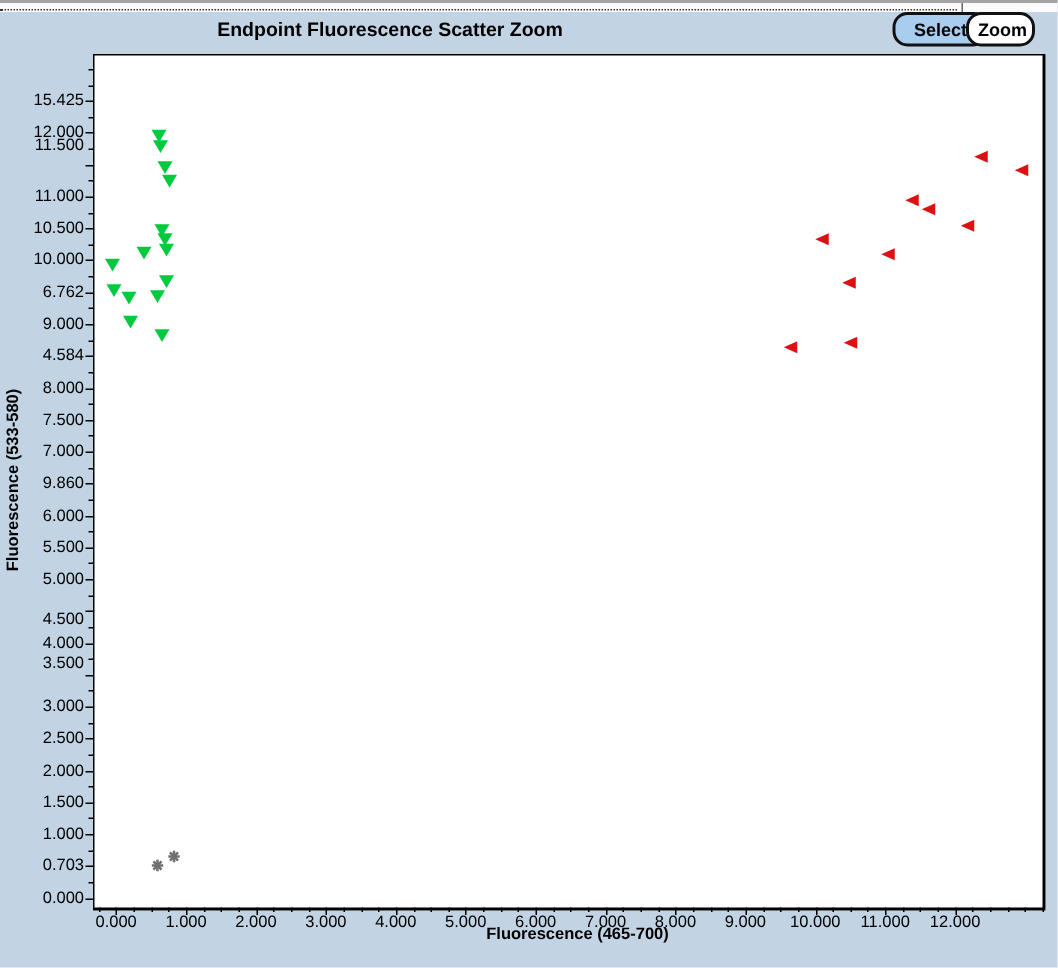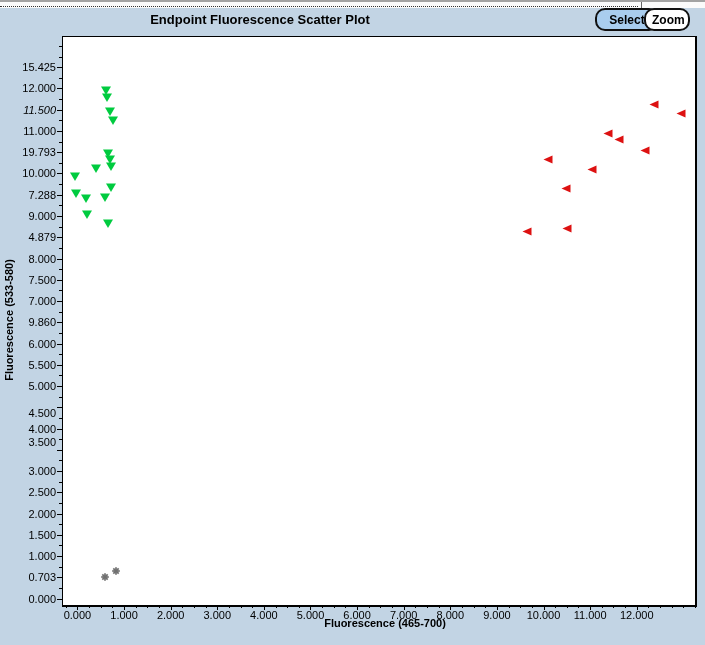--- a/index.html
+++ b/index.html
@@ -63,21 +63,21 @@
   .marker{position:absolute;width:12px;height:11px;}
 </style>
 </head>
 <body>
 
 <div class="top-strip">
   <div class="dotted-line"></div>
   <div class="edge-tick"></div>
 </div>
 
-<div class="chart-title">Endpoint Fluorescence Scatter Plot</div>
+<div class="chart-title">Endpoint Fluorescence Scatter Zoom</div>
 
 <button class="btn btn-select">Select</button>
 <button class="btn btn-zoom">Zoom</button>
 
 <div class="plot-area" id="plot-area"></div>
 
 <div id="chart-layer">
     <div class="xtick-major" style="left: 77.4484px; top: 605px;"></div>
     <div class="xtick-label" style="left: 77.4484px; top: 609px;">0.000</div>
     <div class="xtick-major" style="left: 124.056px; top: 605px;"></div>
@@ -174,33 +174,33 @@
     <div class="ytick-label" style="top: 337.533px;">6.000</div>
     <div class="ytick-major" style="left: 57px; top: 322.275px;"></div>
     <div class="ytick-label" style="top: 316.275px;">9.860</div>
     <div class="ytick-major" style="left: 57px; top: 301.018px;"></div>
     <div class="ytick-label" style="top: 295.018px;">7.000</div>
     <div class="ytick-major" style="left: 57px; top: 279.76px;"></div>
     <div class="ytick-label" style="top: 273.76px; text-align: right;">7.500</div>
     <div class="ytick-major" style="left: 57px; top: 258.503px;"></div>
     <div class="ytick-label" style="top: 252.503px;">8.000</div>
     <div class="ytick-major" style="left: 57px; top: 237.246px;"></div>
-    <div class="ytick-label" style="top: 231.246px;">4.879</div>
+    <div class="ytick-label" style="top: 231.246px;">4.584</div>
     <div class="ytick-major" style="left: 57px; top: 215.988px;"></div>
     <div class="ytick-label" style="top: 209.988px;">9.000</div>
     <div class="ytick-major" style="left: 57px; top: 194.731px;"></div>
-    <div class="ytick-label" style="top: 188.731px;">7.288</div>
+    <div class="ytick-label" style="top: 188.731px;">6.762</div>
     <div class="ytick-major" style="left: 57px; top: 173.473px;"></div>
     <div class="ytick-label" style="top: 167.473px;">10.000</div>
     <div class="ytick-major" style="left: 57px; top: 152.216px;"></div>
-    <div class="ytick-label" style="top: 146.216px;">19.793</div>
+    <div class="ytick-label" style="top: 146.216px;">10.500</div>
     <div class="ytick-major" style="left: 57px; top: 130.958px;"></div>
     <div class="ytick-label" style="top: 124.958px;">11.000</div>
     <div class="ytick-major" style="left: 57px; top: 109.701px;"></div>
-    <div class="ytick-label" style="top: 104px; font-style: italic;">11.500</div>
+    <div class="ytick-label" style="top: 91px;">11.500</div>
     <div class="ytick-major" style="left: 57px; top: 88.4431px;"></div>
     <div class="ytick-label" style="top: 82.4431px;">12.000</div>
     <div class="ytick-major" style="left: 57px; top: 67.1856px;"></div>
     <div class="ytick-label" style="top: 61.1856px;">15.425</div>
     <div class="ytick-minor" style="left: 59px; top: 587.994px;"></div>
     <div class="ytick-minor" style="left: 59px; top: 566.737px;"></div>
     <div class="ytick-minor" style="left: 59px; top: 545.479px;"></div>
     <div class="ytick-minor" style="left: 59px; top: 524.222px;"></div>
     <div class="ytick-minor" style="left: 59px; top: 502.964px;"></div>
     <div class="ytick-minor" style="left: 59px; top: 481.707px;"></div>

